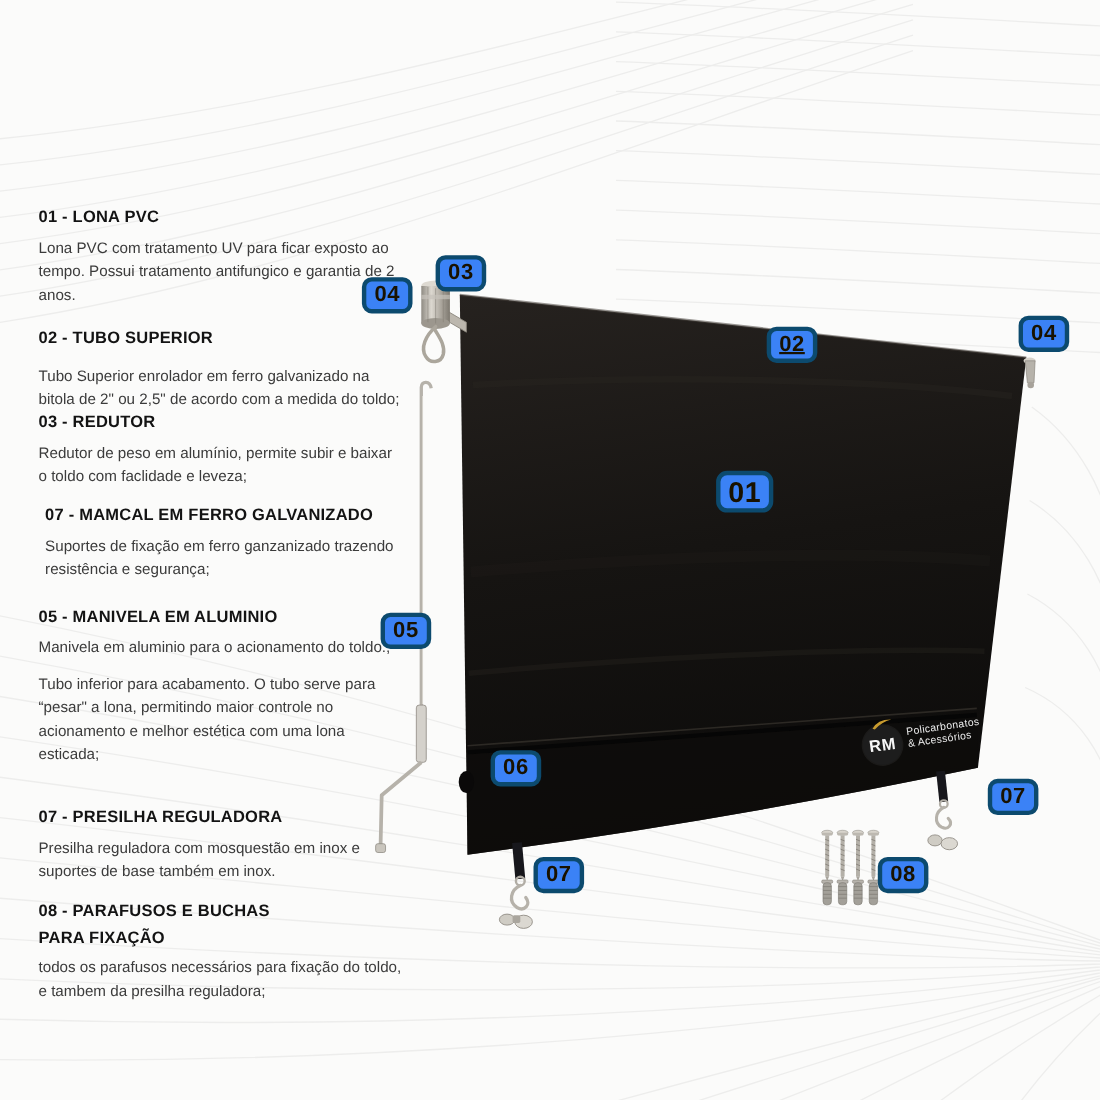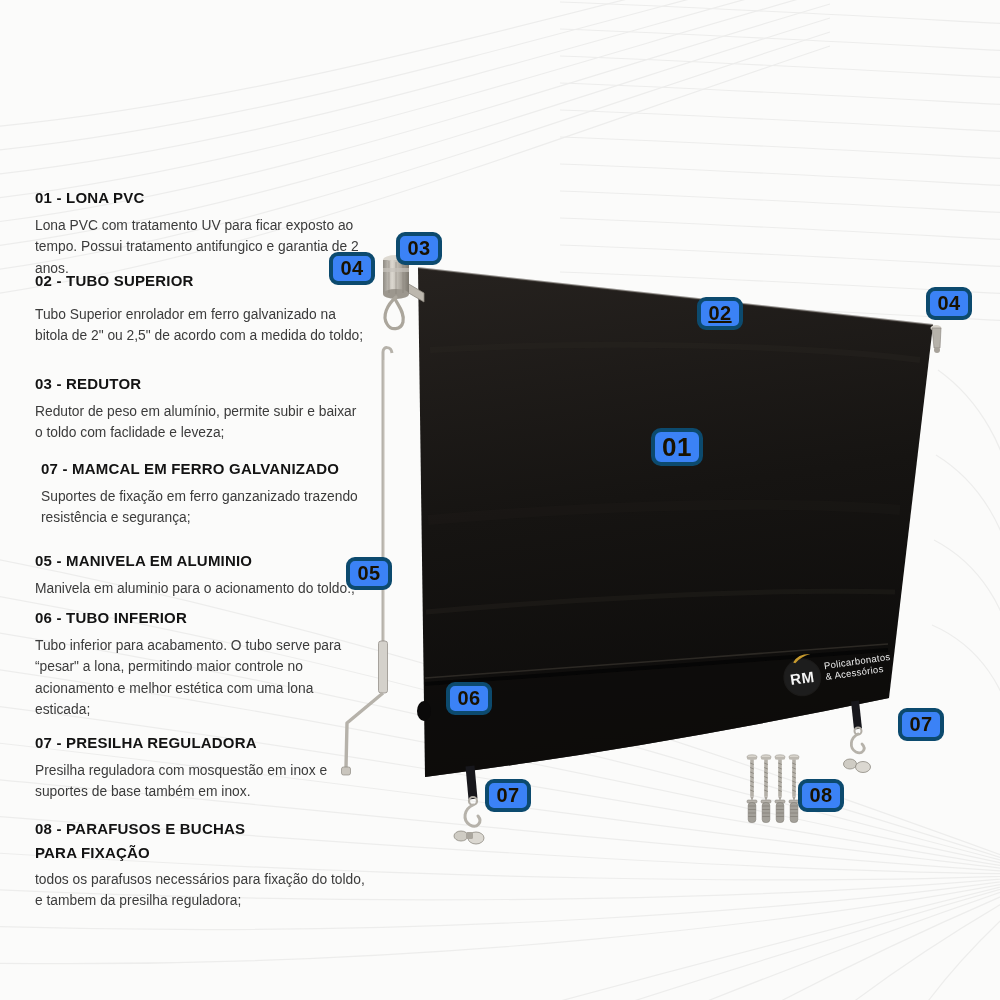--- a/index.html
+++ b/index.html
@@ -23,21 +23,21 @@
 
   .info-item{position:absolute;z-index:2;}
   .info-item h3{
     margin:0;font-size:15px;font-weight:700;color:#131313;letter-spacing:0.2px;
     line-height:24px;white-space:pre-line;
   }
   .info-item p{
     margin:5px 0 0 0;font-size:13.8px;color:#3b3b3b;line-height:21.3px;white-space:pre-line;
   }
   .p0{left:35px;top:186px;width:345px;}
-  .p1{left:35px;top:269px;width:345px;}
+  .p1{left:35px;top:296px;width:345px;}
   .p1 p{margin-top:11px;}
   .p2{left:35px;top:372px;width:345px;}
   .p3{left:41px;top:457px;width:340px;}
   .p4{left:35px;top:549px;width:345px;}
   .p5{left:35px;top:606px;width:320px;}
   .p6{left:35px;top:731px;width:335px;}
   .p7{left:35px;top:817px;width:340px;}
   .p7 h3{max-width:255px;}
   .p7 p{margin-top:4px;}
 
@@ -248,21 +248,20 @@
     <article class="info-item p3">
       <h3>07 - MAMCAL  EM FERRO GALVANIZADO</h3>
       <p>Suportes de fixação em ferro ganzanizado trazendo
 resistência e segurança;</p>
     </article>
     <article class="info-item p4">
       <h3>05 - MANIVELA EM ALUMINIO</h3>
       <p>Manivela em aluminio para o acionamento do toldo.;</p>
     </article>
     <article class="info-item p5">
-      <h3>06 - TUBO INFERIOR</h3>
       <p>Tubo inferior para acabamento. O tubo serve para
 “pesar" a lona, permitindo maior controle no
 acionamento e melhor estética com uma lona
 esticada;</p>
     </article>
     <article class="info-item p6">
       <h3>07 - PRESILHA REGULADORA</h3>
       <p>Presilha reguladora com mosquestão em inox e
 suportes de base também em inox.</p>
     </article>

